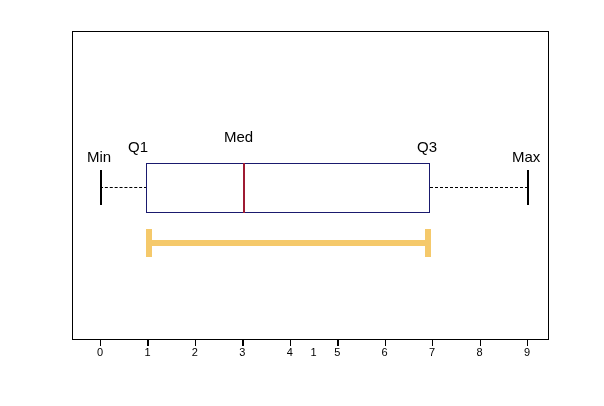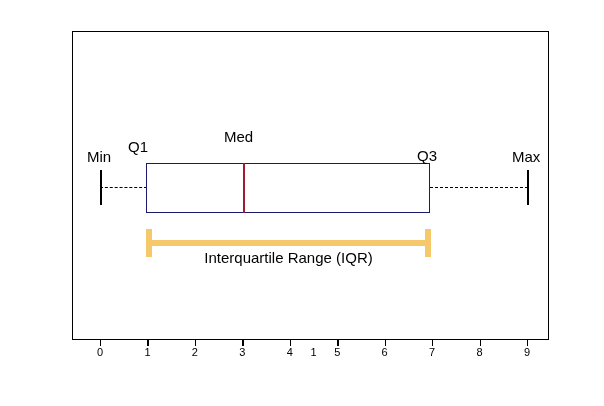--- a/index.html
+++ b/index.html
@@ -29,21 +29,21 @@
   
   .cap{position:absolute;width:1.6px;background:#000;}
   .cap-min{left:100px;top:170px;height:35px;}
   .cap-max{left:527px;top:170px;height:35px;}
 
   
   .lbl{position:absolute;font-size:15px;line-height:15px;white-space:nowrap;}
   .lbl-min{left:87px;top:149px;}
   .lbl-q1 {left:128px;top:139px;}
   .lbl-med{left:224px;top:129px;}
-  .lbl-q3 {left:417px;top:139px;margin-top:9px;}
+  .lbl-q3 {left:417px;top:139px;}
   .lbl-max{left:512px;top:149px;}
 
   
   .iqr-bar{position:absolute;left:146px;top:240px;width:285px;height:6px;
            background:#F5C96B;}
   .iqr-cap{position:absolute;width:6px;height:28px;background:#F5C96B;}
   .iqr-cap-l{left:146px;top:229px;}
   .iqr-cap-r{left:425px;top:229px;}
   .iqr-label{position:absolute;left:146px;top:250px;width:285px;
              text-align:center;font-size:15px;line-height:16px;}
@@ -70,21 +70,20 @@
 
   <div class="lbl lbl-min">Min</div>
   <div class="lbl lbl-q1">Q1</div>
   <div class="lbl lbl-med">Med</div>
   <div class="lbl lbl-q3">Q3</div>
   <div class="lbl lbl-max">Max</div>
 
   <div class="iqr-bar"></div>
   <div class="iqr-cap iqr-cap-l"></div>
   <div class="iqr-cap iqr-cap-r"></div>
-  <div class="iqr-label">Interquartile Range (IQR)</div>
 
   <div id="xaxis">
       <div class="tick" style="left: 100px;"></div>
       <div class="ticklbl" style="left: 100px;">0</div>
       <div class="tick" style="left: 147.444px;"></div>
       <div class="ticklbl" style="left: 147.444px;">1</div>
       <div class="tick" style="left: 194.889px;"></div>
       <div class="ticklbl" style="left: 194.889px;">2</div>
       <div class="tick" style="left: 242.333px;"></div>
       <div class="ticklbl" style="left: 242.333px;">3</div>

